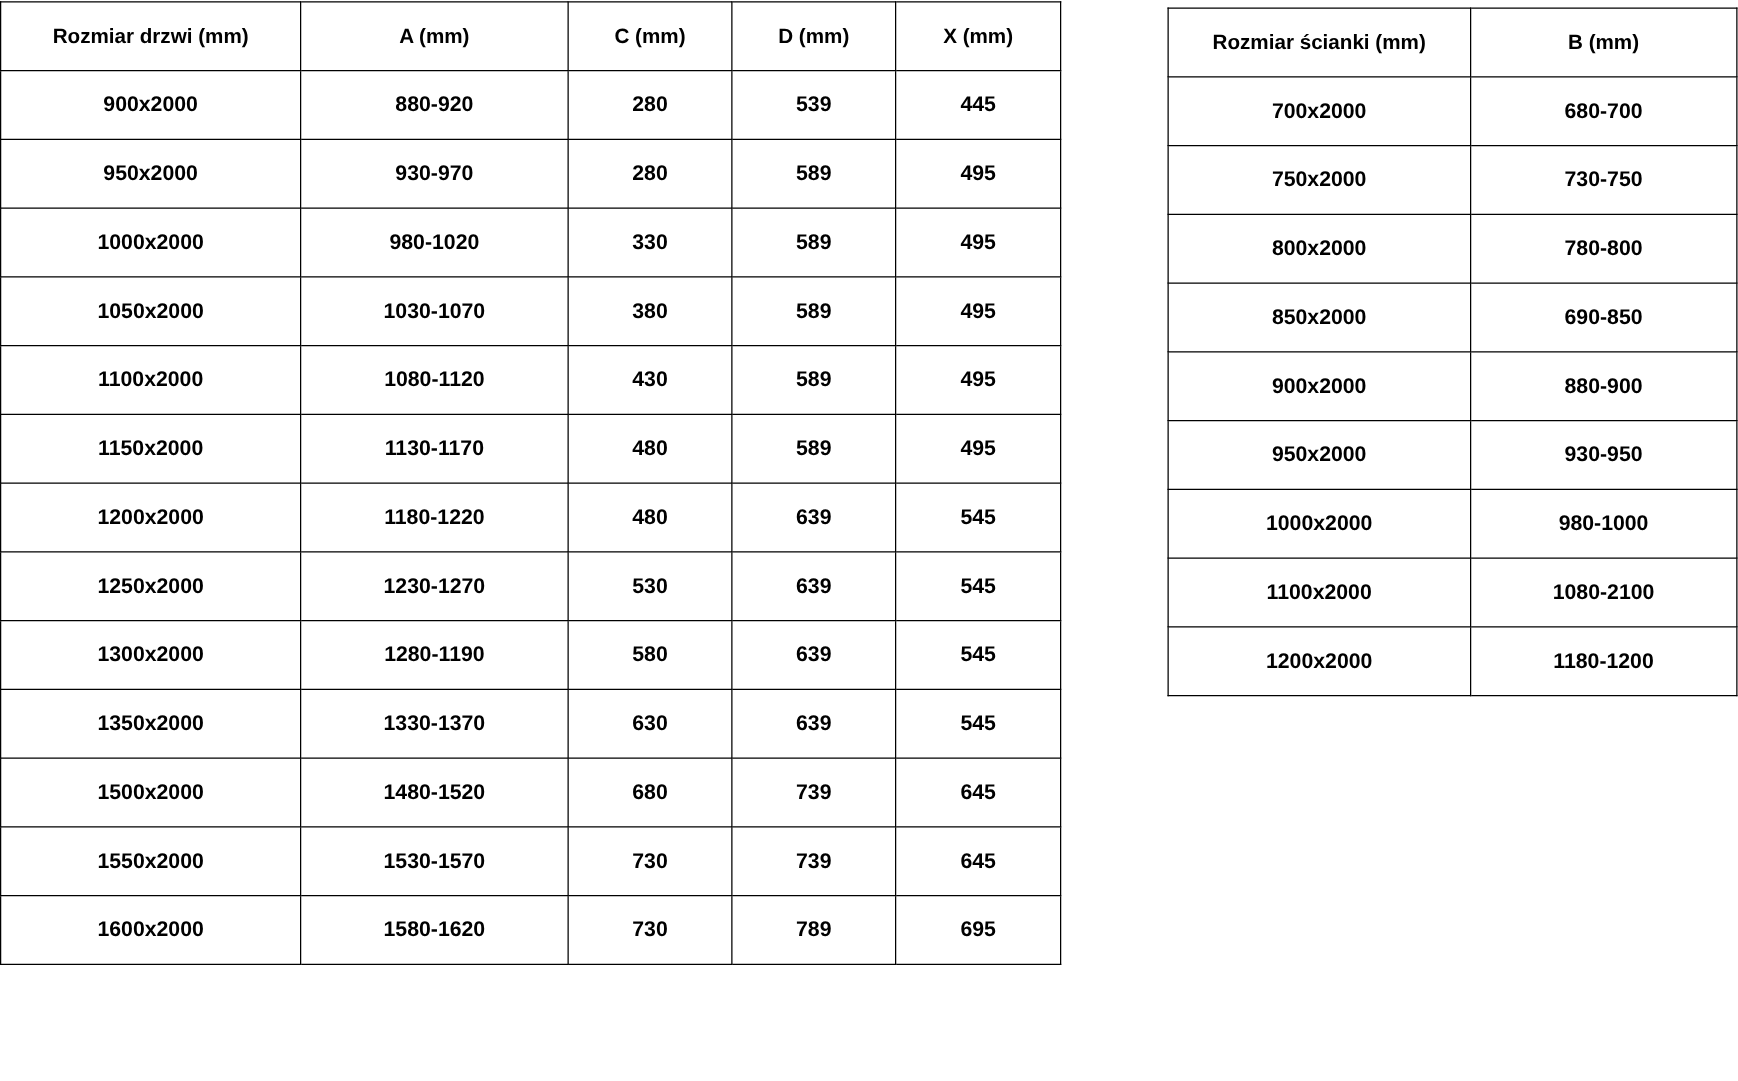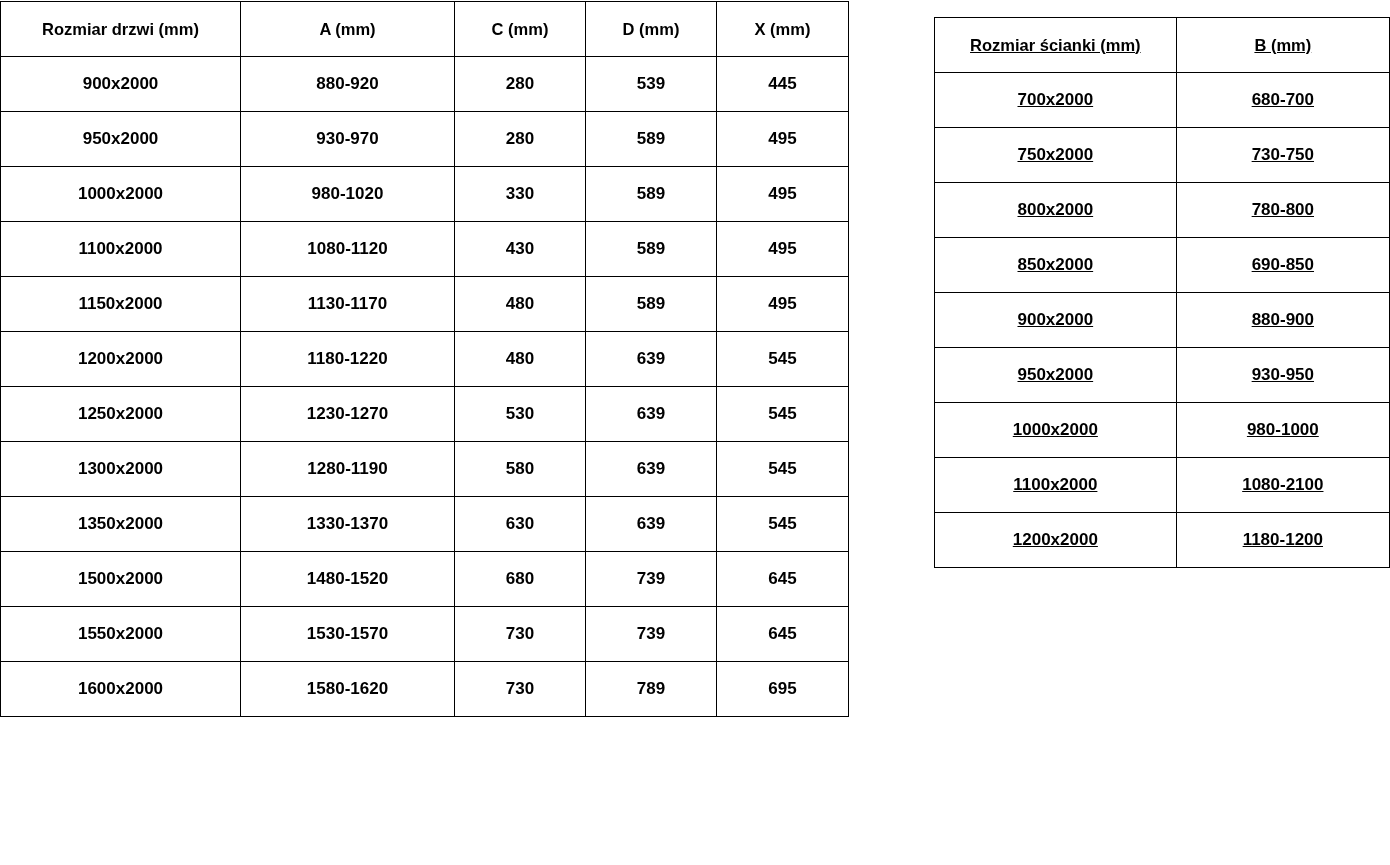--- a/index.html
+++ b/index.html
@@ -49,22 +49,21 @@
   #table-doors col.c0 { width: 240px; }
   #table-doors col.c1 { width: 214px; }
   #table-doors col.c2 { width: 131px; }
   #table-doors col.c3 { width: 131px; }
   #table-doors col.c4 { width: 132px; }
 
   
   #table-walls {
     position: absolute;
     left: 934px;
-    top: 17px;
-    text-decoration: underline;
+    top: 6px;
   }
   #table-walls col.w0 { width: 242px; }
   #table-walls col.w1 { width: 214px; }
 </style>
 </head>
 <body>
 
 <div class="page">
 
   <table id="table-doors">
@@ -100,20 +99,27 @@
         <td>495</td>
       </tr>
       <tr>
         <td>1000x2000</td>
         <td>980-1020</td>
         <td>330</td>
         <td>589</td>
         <td>495</td>
       </tr>
       <tr>
+        <td>1050x2000</td>
+        <td>1030-1070</td>
+        <td>380</td>
+        <td>589</td>
+        <td>495</td>
+      </tr>
+      <tr>
         <td>1100x2000</td>
         <td>1080-1120</td>
         <td>430</td>
         <td>589</td>
         <td>495</td>
       </tr>
       <tr>
         <td>1150x2000</td>
         <td>1130-1170</td>
         <td>480</td>

